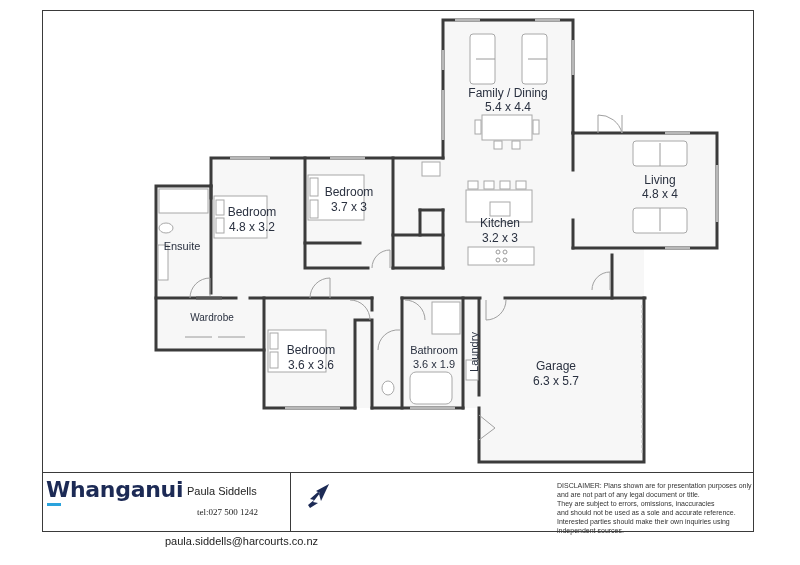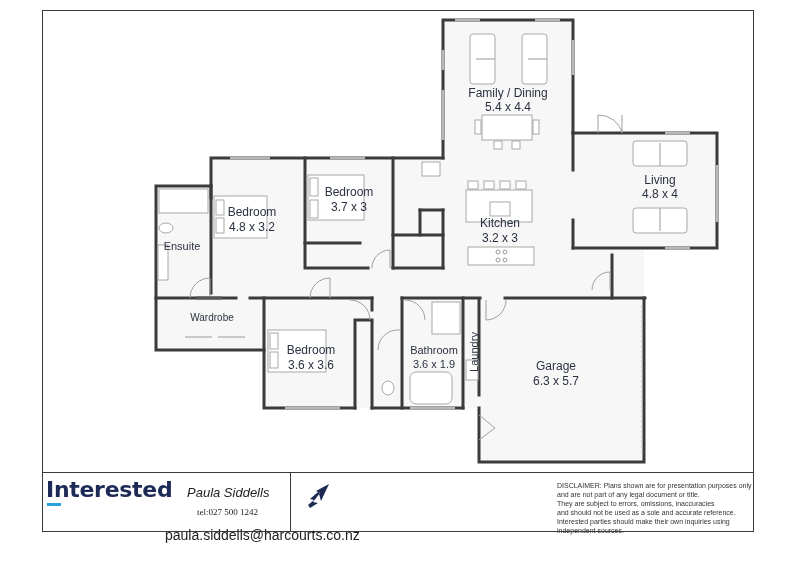--- a/index.html
+++ b/index.html
@@ -11,23 +11,23 @@
   .fx { fill: #ffffff; stroke: #a8a8a8; stroke-width: 1; }
   .fxd { fill: none; stroke: #9a9a9a; stroke-width: 1; }
   .door { fill: none; stroke: #a0a0a0; stroke-width: 1; }
   .floor { fill: #f7f7f7; stroke: none; }
   .label { font-family: "Liberation Sans", sans-serif; font-size: 12px; fill: #2a3140; text-anchor: middle; }
   .label-sm { font-family: "Liberation Sans", sans-serif; font-size: 10px; fill: #2a3140; text-anchor: middle; }
   .footer { position: absolute; left: 42px; top: 472px; width: 712px; height: 60px; border-top: 1px solid #3a3a3a; box-sizing: border-box; }
   .footer .divider { position: absolute; left: 248px; top: 0; width: 1px; height: 59px; background: #3a3a3a; }
   .brand { position: absolute; left: 4px; top: 4px; font-size: 22px; font-weight: bold; color: #1c2a55; letter-spacing: -0.3px; font-family: "DejaVu Sans", sans-serif; }
   .brand-bar { position: absolute; left: 5px; top: 30px; width: 14px; height: 3px; background: #2aa3dd; }
-  .agent-name { position: absolute; left: 145px; top: 12px; font-size: 13px; color: #222; font-style: italic; }
+  .agent-name { position: absolute; left: 145px; top: 12px; font-size: 11px; color: #222; }
   .agent-tel { position: absolute; left: 155px; top: 34px; font-size: 9px; color: #222; font-family: Liberation Serif, serif; }
-  .agent-email { position: absolute; left: 123px; top: 54px; font-size: 14px; color: #222; }
+  .agent-email { position: absolute; left: 123px; top: 62px; font-size: 11px; color: #222; }
   .compass { position: absolute; left: 262px; top: 10px; width: 26px; height: 26px; }
   .address { position: absolute; left: 304px; top: 24px; font-size: 12px; color: #222; }
   .disclaimer { position: absolute; left: 515px; top: 8px; width: 195px; font-size: 7px; line-height: 9px; color: #333; }
   .disclaimer div { white-space: nowrap; }
 </style>
 </head>
 <body>
 
 <div class="frame"></div>
 
@@ -189,21 +189,21 @@
     <text class="label-sm" x="212" y="321">Wardrobe</text>
     <text class="label" x="434" y="354" style="font-size:11px">Bathroom</text>
     <text class="label" x="434" y="368" style="font-size:11px">3.6 x 1.9</text>
     <text class="label-sm" x="0" y="0" transform="translate(478,352) rotate(-90)" style="font-size:11px">Laundry</text>
     <text class="label" x="556" y="370">Garage</text>
     <text class="label" x="556" y="385">6.3 x 5.7</text>
   </g>
 </svg>
 
 <div class="footer">
-  <div class="brand">Interested</div>
+  <div class="brand">Whanganui</div>
   <div class="brand-bar"></div>
   <div class="agent-name">Paula Siddells</div>
   <div class="agent-tel">tel:027 500 1242</div>
   <div class="agent-email">paula.siddells@harcourts.co.nz</div>
   <div class="divider"></div>
   <svg class="compass" viewBox="0 0 26 26">
     <path d="M25,1 L12,8 L16,10 L9,19 L14,20 L6,25 L4,22 L10,17 L6,16 L14,9 L18,12 Z" fill="#1c2a55"></path>
     <path d="M25,1 L17,18 L15,11 Z" fill="#1c2a55"></path>
   </svg>
   <div class="disclaimer">

